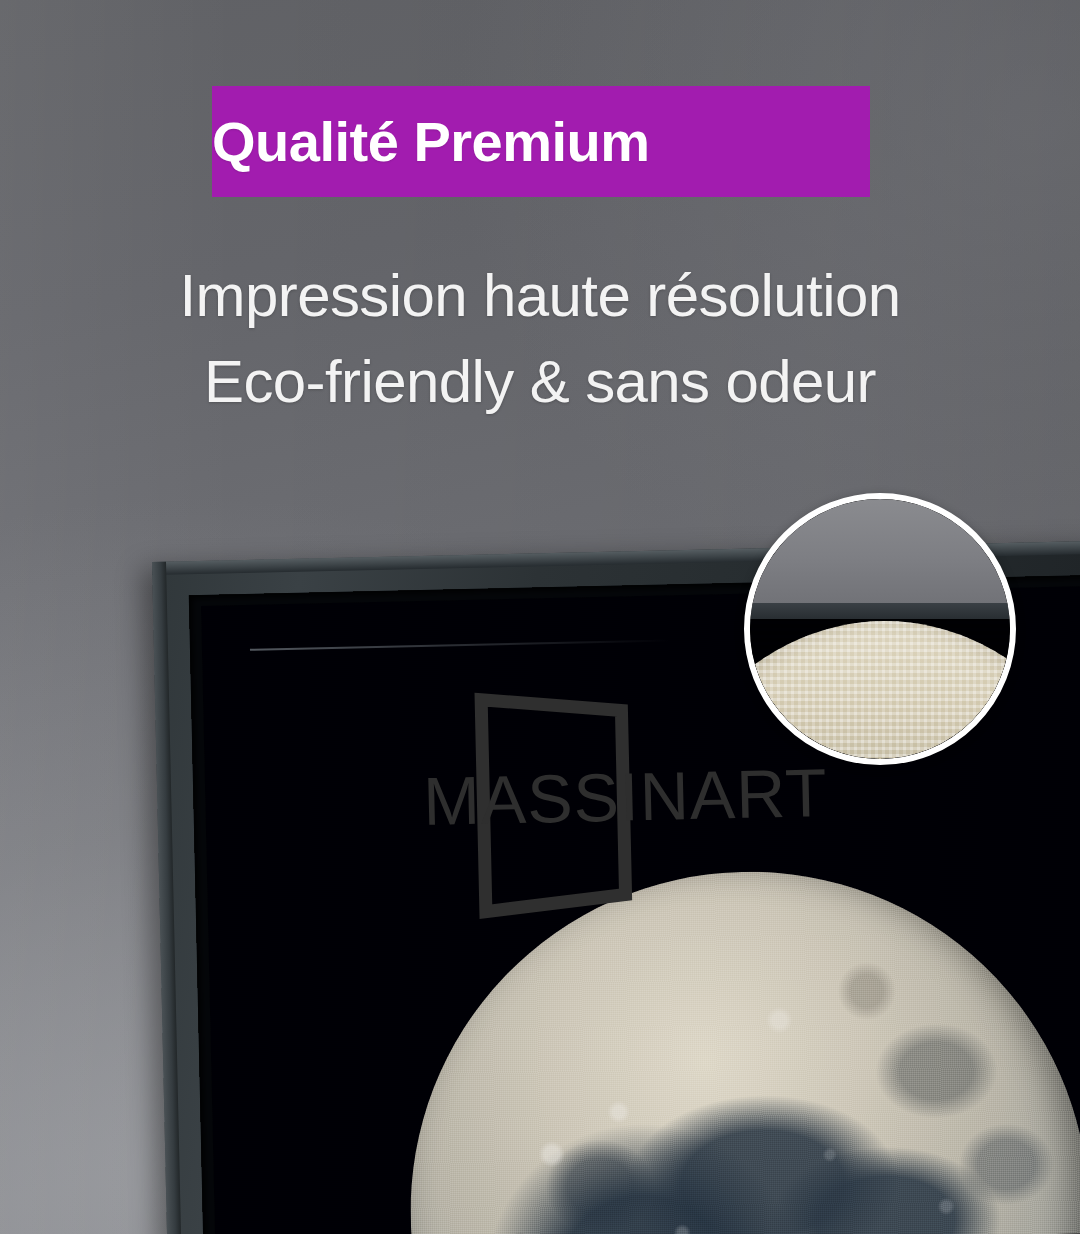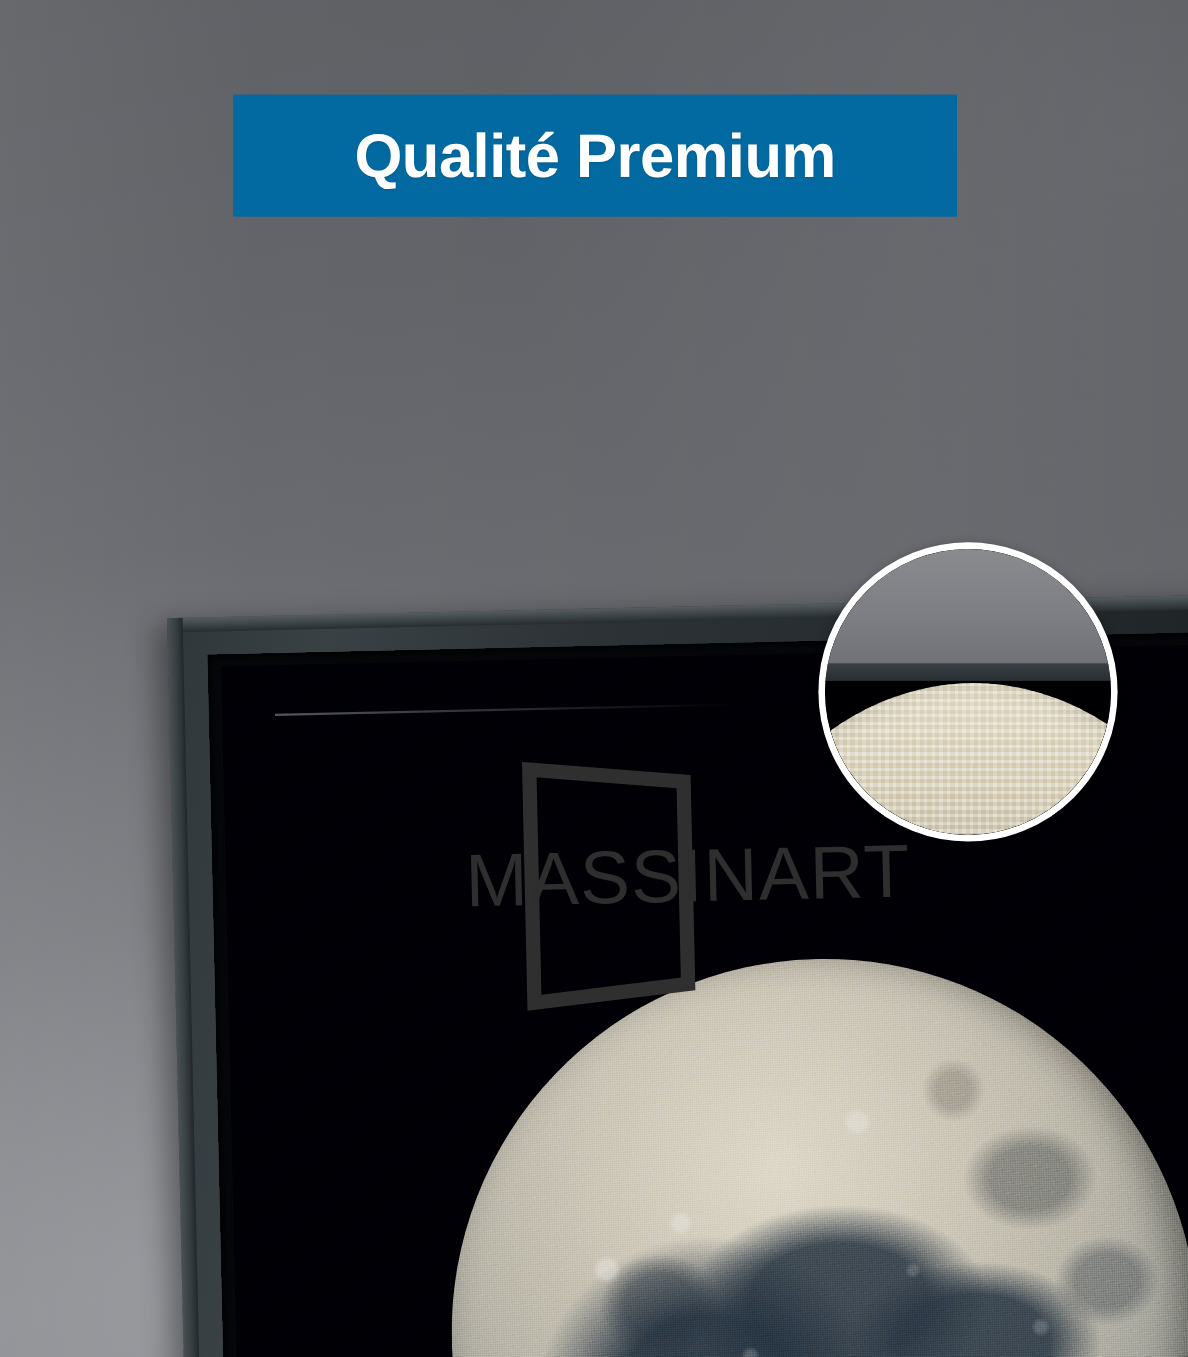--- a/index.html
+++ b/index.html
@@ -24,22 +24,22 @@
   .wall-vig{
     position:absolute;inset:0;
     background:
       linear-gradient(to right, rgba(255,255,255,.05) 0%, rgba(255,255,255,0) 22%, rgba(0,0,0,.05) 78%, rgba(0,0,0,.10) 100%);
     pointer-events:none;
   }
 
   
   .badge{
     position:absolute;left:212px;top:86px;width:658px;height:111px;
-    background:#0369a1;
-    display:flex;align-items:center;justify-content:center;
+    background:#a21caf;
+    display:flex;align-items:center;justify-content:flex-start;
   }
   .badge-label{
     color:#ffffff;
     font-size:56px;font-weight:bold;letter-spacing:-0.5px;
     line-height:1;white-space:nowrap;
     text-shadow:0 1px 2px rgba(0,0,0,.12);
   }
 
   .subhead{
     position:absolute;left:0;top:253px;width:1080px;
@@ -276,14 +276,18 @@
         <div class="detail-speck"></div>
         <div class="detail-weave"></div>
       </div>
     </div>
   </div>
 
   <div class="badge">
     <span class="badge-label">Qualité Premium</span>
   </div>
 
+  <div class="subhead">
+    <div>Impression haute résolution</div>
+    <div>Eco-friendly &amp; sans odeur</div>
+  </div>
 
 </div>
 
 </body></html>

